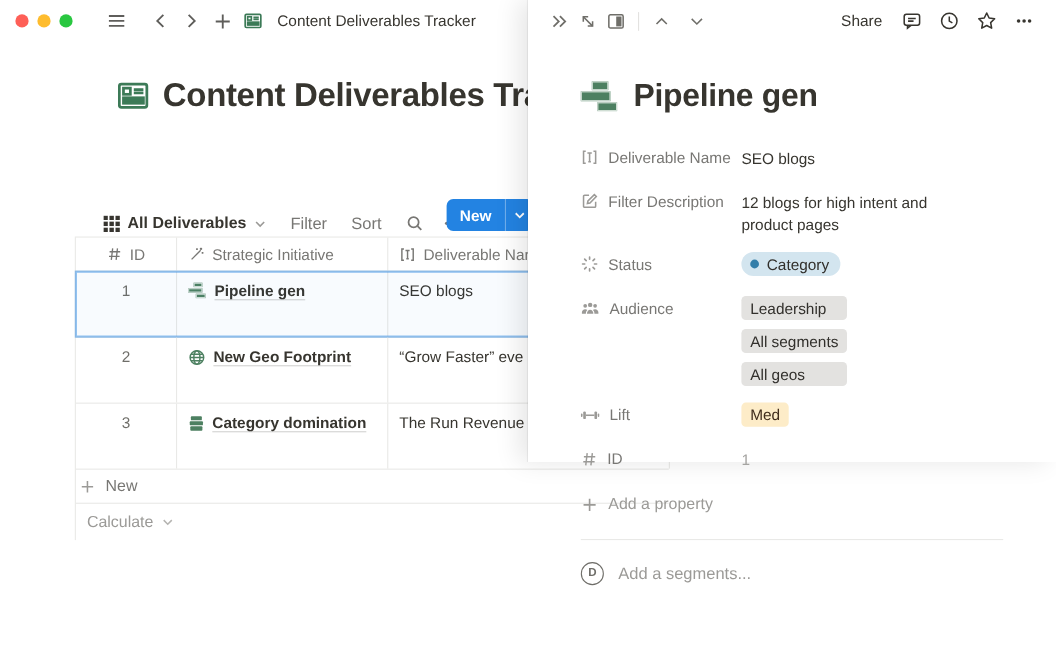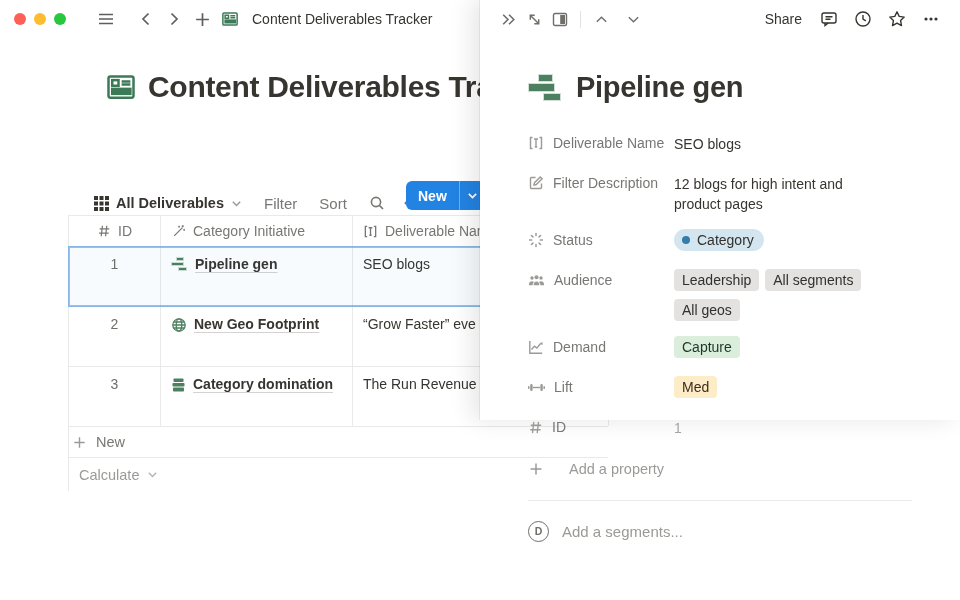--- a/index.html
+++ b/index.html
@@ -65,27 +65,27 @@
   .pipeline-ic.sm .b2 { left:0;  top:5px; width:13px; height:4px; }
   .pipeline-ic.sm .b3 { left:7px; top:10px; width:9px; height:4px; }
 
   .props { margin-top:25px; }
   .prop-row { display:flex; align-items:flex-start; margin-bottom:12px; }
   .prop-label { width:146px; flex:none; display:flex; align-items:center; gap:9px; height:28px; color:#787774; font-size:14px; }
   .prop-label svg { color:#9b9a97; flex:none; }
   .prop-value { font-size:14px; padding-top:5px; line-height:20px; }
   .wrap-narrow { max-width:190px; }
   .muted { color:#a5a4a1; }
-  .tagwrap { display:flex; flex-wrap:wrap; gap:8px 6px; max-width:200px; padding-top:3px; }
+  .tagwrap { display:flex; flex-wrap:wrap; gap:8px 6px; max-width:200px; padding-top:3px;flex-direction:column; }
   .tag { display:inline-block; padding:2px 8px; border-radius:4px; font-size:14px; line-height:18px; background:#e3e2e0; color:#32302c; white-space:nowrap; }
   .tag.green { background:#dbeddb; color:#1c3829; }
   .tag.yellow { background:#fdecc8; color:#402c1b; }
   .status-pill { display:inline-flex; align-items:center; gap:7px; padding:2px 10px 2px 8px; border-radius:999px; background:#d3e5ef; color:#32302c; font-size:14px; line-height:18px; }
   .status-dot { width:8px; height:8px; border-radius:50%; background:#337ea9; }
-  .addprop { display:flex; align-items:center; gap:25px; color:#9b9a97; font-size:14.5px; margin-top:14px; height:28px; }
+  .addprop { display:flex; align-items:center; gap:9px; color:#9b9a97; font-size:14.5px; margin-top:14px; height:28px; }
   .pdivider { height:1px; background:#e9e9e7; margin-top:17px; }
   .comment-row { display:flex; align-items:center; gap:13px; margin-top:17px; height:26px; }
   .avatar { width:21px; height:21px; border-radius:50%; border:1.5px solid #6f6e69; color:#6f6e69; font-size:10.5px; font-weight:700; display:flex; align-items:center; justify-content:center; flex:none; }
   .comment-ph { color:#9b9a97; font-size:15px; }
 
   svg { display:block; }
 </style>
 </head>
 <body>
 
@@ -189,21 +189,21 @@
         <svg width="14" height="14" viewBox="0 0 16 16" fill="none" stroke="currentColor" stroke-width="1.4">
             <path d="M6.2 2 4.8 14M11.2 2 9.8 14M3 5.6h11M2.4 10.4h11"></path>
           </svg>
         <span>ID</span>
       </div>
       <div class="cell">
         <svg width="15" height="15" viewBox="0 0 16 16" fill="none" stroke="currentColor" stroke-width="1.3">
             <path d="M12.2 3.8 3.4 12.6"></path>
             <path d="M12.5 1.2v2.2M11.4 2.3h2.2M14 5.4v1.8M13.1 6.3h1.8M8.6 1.8v1.8M7.7 2.7h1.8"></path>
           </svg>
-        <span>Category Initiative</span>
+        <span>Strategic Initiative</span>
       </div>
       <div class="cell">
         <svg width="15" height="15" viewBox="0 0 16 16" fill="none" stroke="currentColor" stroke-width="1.4">
             <path d="M4.5 2.5H2.5v11h2M11.5 2.5h2v11h-2M8 4v8M6 4h4M6.8 12h2.4"></path>
           </svg>
         <span>Deliverable Name</span>
       </div>
     </div>
 
     <div class="trow drow selected">
@@ -379,33 +379,20 @@
               </svg>
             <span>Audience</span>
           </span>
           <span class="tagwrap">
             <span class="tag">Leadership</span>
             <span class="tag">All segments</span>
             <span class="tag">All geos</span>
           </span>
         </div>
 
-        <div class="prop-row">
-          <span class="prop-label">
-            <svg width="16" height="16" viewBox="0 0 16 16" fill="none" stroke="currentColor" stroke-width="1.4">
-                <path d="M1.8 2v12.2H14.2"></path>
-                <path d="m3.5 10.5 3-3.4 2.4 2 3.6-4.6"></path>
-                <path d="M12.5 4.2h1.4v1.6"></path>
-              </svg>
-            <span>Demand</span>
-          </span>
-          <span class="prop-value" style="padding-top:3px">
-            <span class="tag green">Capture</span>
-          </span>
-        </div>
 
 
         <div class="prop-row">
           <span class="prop-label">
             <svg width="17" height="13" viewBox="0 0 17 13" fill="currentColor">
                 <rect x="2.2" y="3" width="2.4" height="7" rx="1.1"></rect>
                 <rect x="12.4" y="3" width="2.4" height="7" rx="1.1"></rect>
                 <rect x="0" y="5" width="1.6" height="3" rx="0.8"></rect>
                 <rect x="15.4" y="5" width="1.6" height="3" rx="0.8"></rect>
                 <rect x="4.6" y="5.8" width="7.8" height="1.4"></rect>

